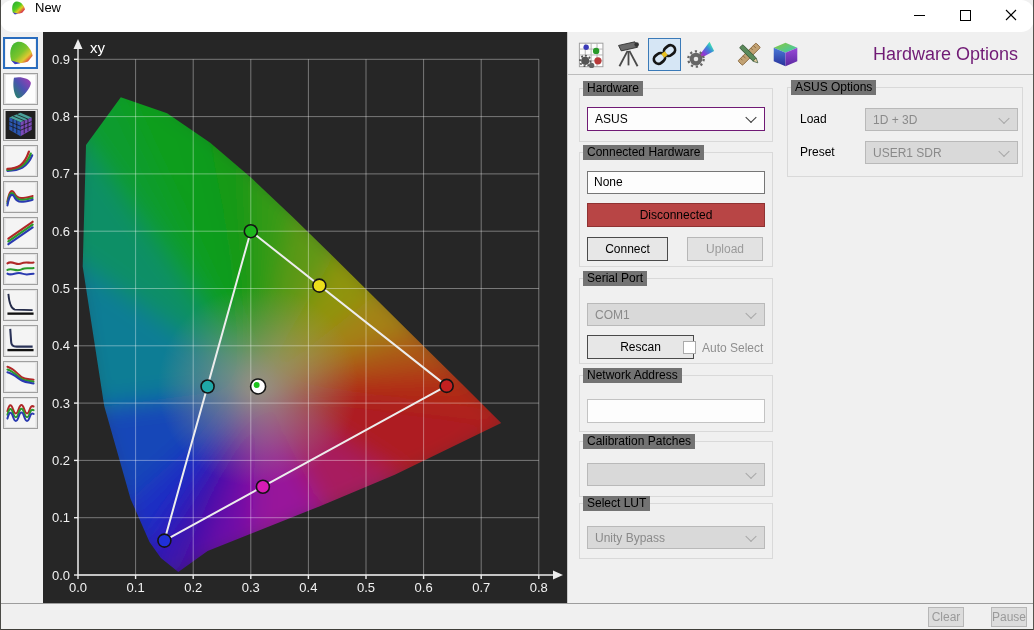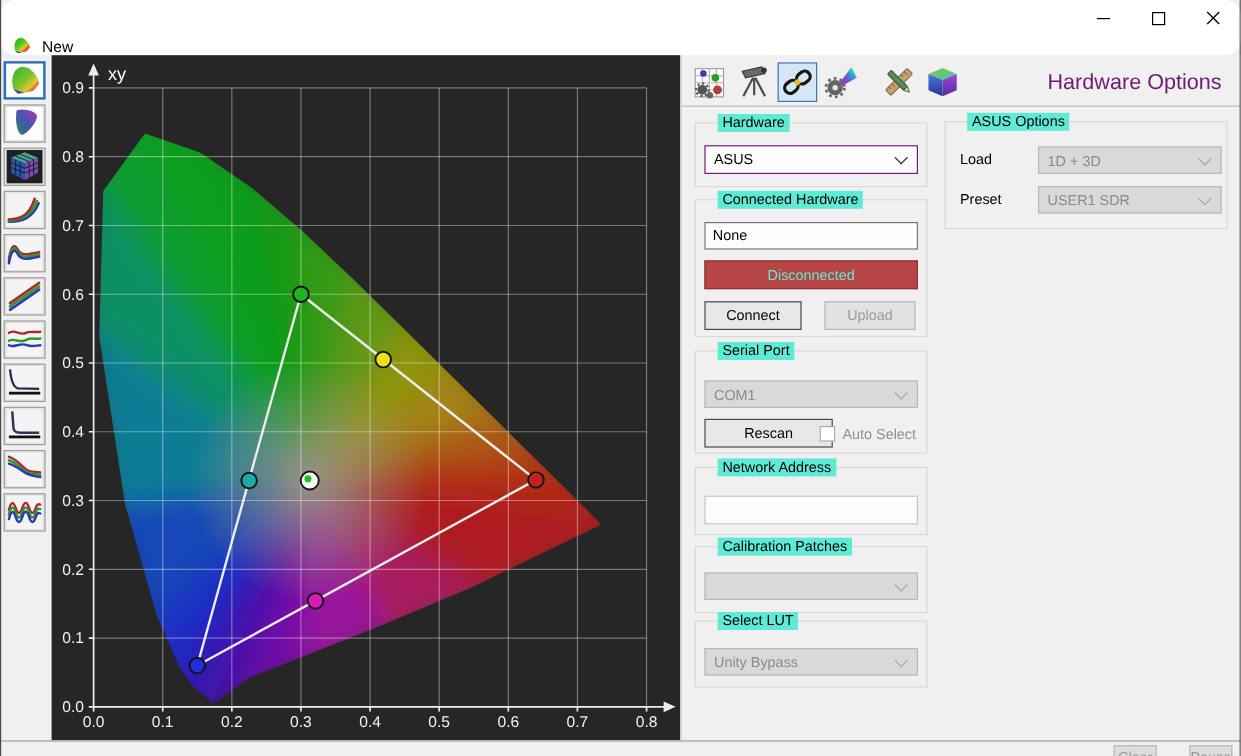--- a/index.html
+++ b/index.html
@@ -2,21 +2,21 @@
 <html><head>
 <meta charset="utf-8">
 <style>
   html,body{margin:0;padding:0;width:1034px;height:630px;overflow:hidden;background:#3c3b37;
     font-family:"Liberation Sans",sans-serif;}
   .window{position:relative;width:1034px;height:630px;background:#f0f0f0;}
   .window::before{content:'';position:absolute;left:0;top:0;width:1px;height:100%;background:#4a4a46;z-index:60;pointer-events:none;}
   .window::after{content:'';position:absolute;right:0;top:0;width:1px;height:100%;background:#55534e;z-index:60;pointer-events:none;}
 
   
-  .titlebar{height:46px;background:#ffffff;display:flex;align-items:flex-end;border-radius:13px;}
+  .titlebar{height:32px;background:#ffffff;display:flex;align-items:flex-start;border-radius:13px;}
   .app-icon{width:18px;height:16px;margin-left:9px;}
   .title{font-size:13px;margin-left:8px;color:#000;}
   .win-controls{margin-left:auto;display:flex;height:100%;}
   .win-btn{width:46px;height:30px;display:flex;align-items:center;justify-content:center;background:transparent;border:none;padding:0;}
   .min-glyph{width:11px;height:1px;background:#000;}
   .max-glyph{width:9px;height:9px;border:1px solid #000;}
   .close-svg{width:12px;height:12px;}
 
   
   .content{display:flex;height:571px;}
@@ -32,30 +32,30 @@
   .panel{position:relative;flex:1;background:#f0f0f0;border-left:1px solid #c9c9c9;box-sizing:border-box;}
   .toolbar{position:absolute;left:8px;top:4px;right:0;height:36px;display:flex;align-items:center;}
   .tool-btn{width:33px;height:33px;margin-right:3px;border:1px solid transparent;background:transparent;padding:1px;box-sizing:border-box;}
   .tool-btn svg{width:100%;height:100%;display:block;}
   .tool-btn.selected{border:1px solid #3a7ab8;background:#d6e6f5;}
   .tool-gap{width:13px;}
   .panel-title{margin-left:auto;margin-right:16px;font-size:18px;color:#701a75;white-space:nowrap;}
   .toolbar-sep{position:absolute;left:0;right:0;top:42px;border-top:1px solid #bdbdbd;}
 
   .group{position:absolute;border:1px solid #d9d9d9;box-sizing:border-box;}
-  .group-label{position:absolute;top:-8px;left:18px;background:#5eead4;padding:0 4px;font-size:12px;color:#000;line-height:15px;white-space:nowrap;}
+  .group-label{position:absolute;top:-8px;left:3px;background:#737373;padding:0 4px;font-size:12px;color:#000;line-height:15px;white-space:nowrap;}
   .combo{position:absolute;background:#fdfdfd;border:1px solid #701a75;box-sizing:border-box;display:flex;align-items:center;}
   .combo-text{font-size:12px;margin-left:7px;color:#000;white-space:nowrap;}
   .chev{position:absolute;right:9px;top:50%;width:7px;height:7px;border-right:1.6px solid #3a3a3a;border-bottom:1.6px solid #3a3a3a;transform:translateY(-70%) rotate(45deg);}
   .combo.disabled{background:#d9d9d9;border-color:#b9b9b9;}
   .combo.disabled .combo-text{color:#8a8a8a;}
   .combo.disabled .chev{border-color:#a8a8a8;}
   .text-input{position:absolute;border:1px solid #767676;background:#fdfdfd;font-size:12px;padding:0 6px;font-family:inherit;box-sizing:border-box;color:#000;}
   .text-input.light{border-color:#c3c3c3;}
-  .status-banner{position:absolute;background:#b84545;border:1px solid #8f3232;color:#5eead4;font-size:12px;display:flex;align-items:center;justify-content:center;box-sizing:border-box;}
+  .status-banner{position:absolute;background:#b84545;border:1px solid #8f3232;color:#000000;font-size:12px;display:flex;align-items:center;justify-content:center;box-sizing:border-box;}
   .btn{position:absolute;background:#e7e7e7;border:1px solid #4a4a4a;font-size:12px;font-family:inherit;color:#000;box-sizing:border-box;display:flex;align-items:center;justify-content:center;padding:0;}
   .btn.disabled{border-color:#b7b7b7;color:#9a9a9a;background:#e2e2e2;}
   .checkbox{position:absolute;width:13px;height:13px;border:1px solid #ababab;background:#fff;box-sizing:border-box;}
   .check-label{position:absolute;font-size:12px;color:#8f8f8f;white-space:nowrap;}
   .field-label{position:absolute;font-size:12px;color:#000;white-space:nowrap;}
 
   
   .footer{position:relative;height:25px;border-top:1px solid #9d9d9d;background:#f0f0f0;box-sizing:content-box;}
   .footer .btn{top:3px;width:36px;height:20px;background:#dcdcdc;}
   .btn-clear{right:70px;}

